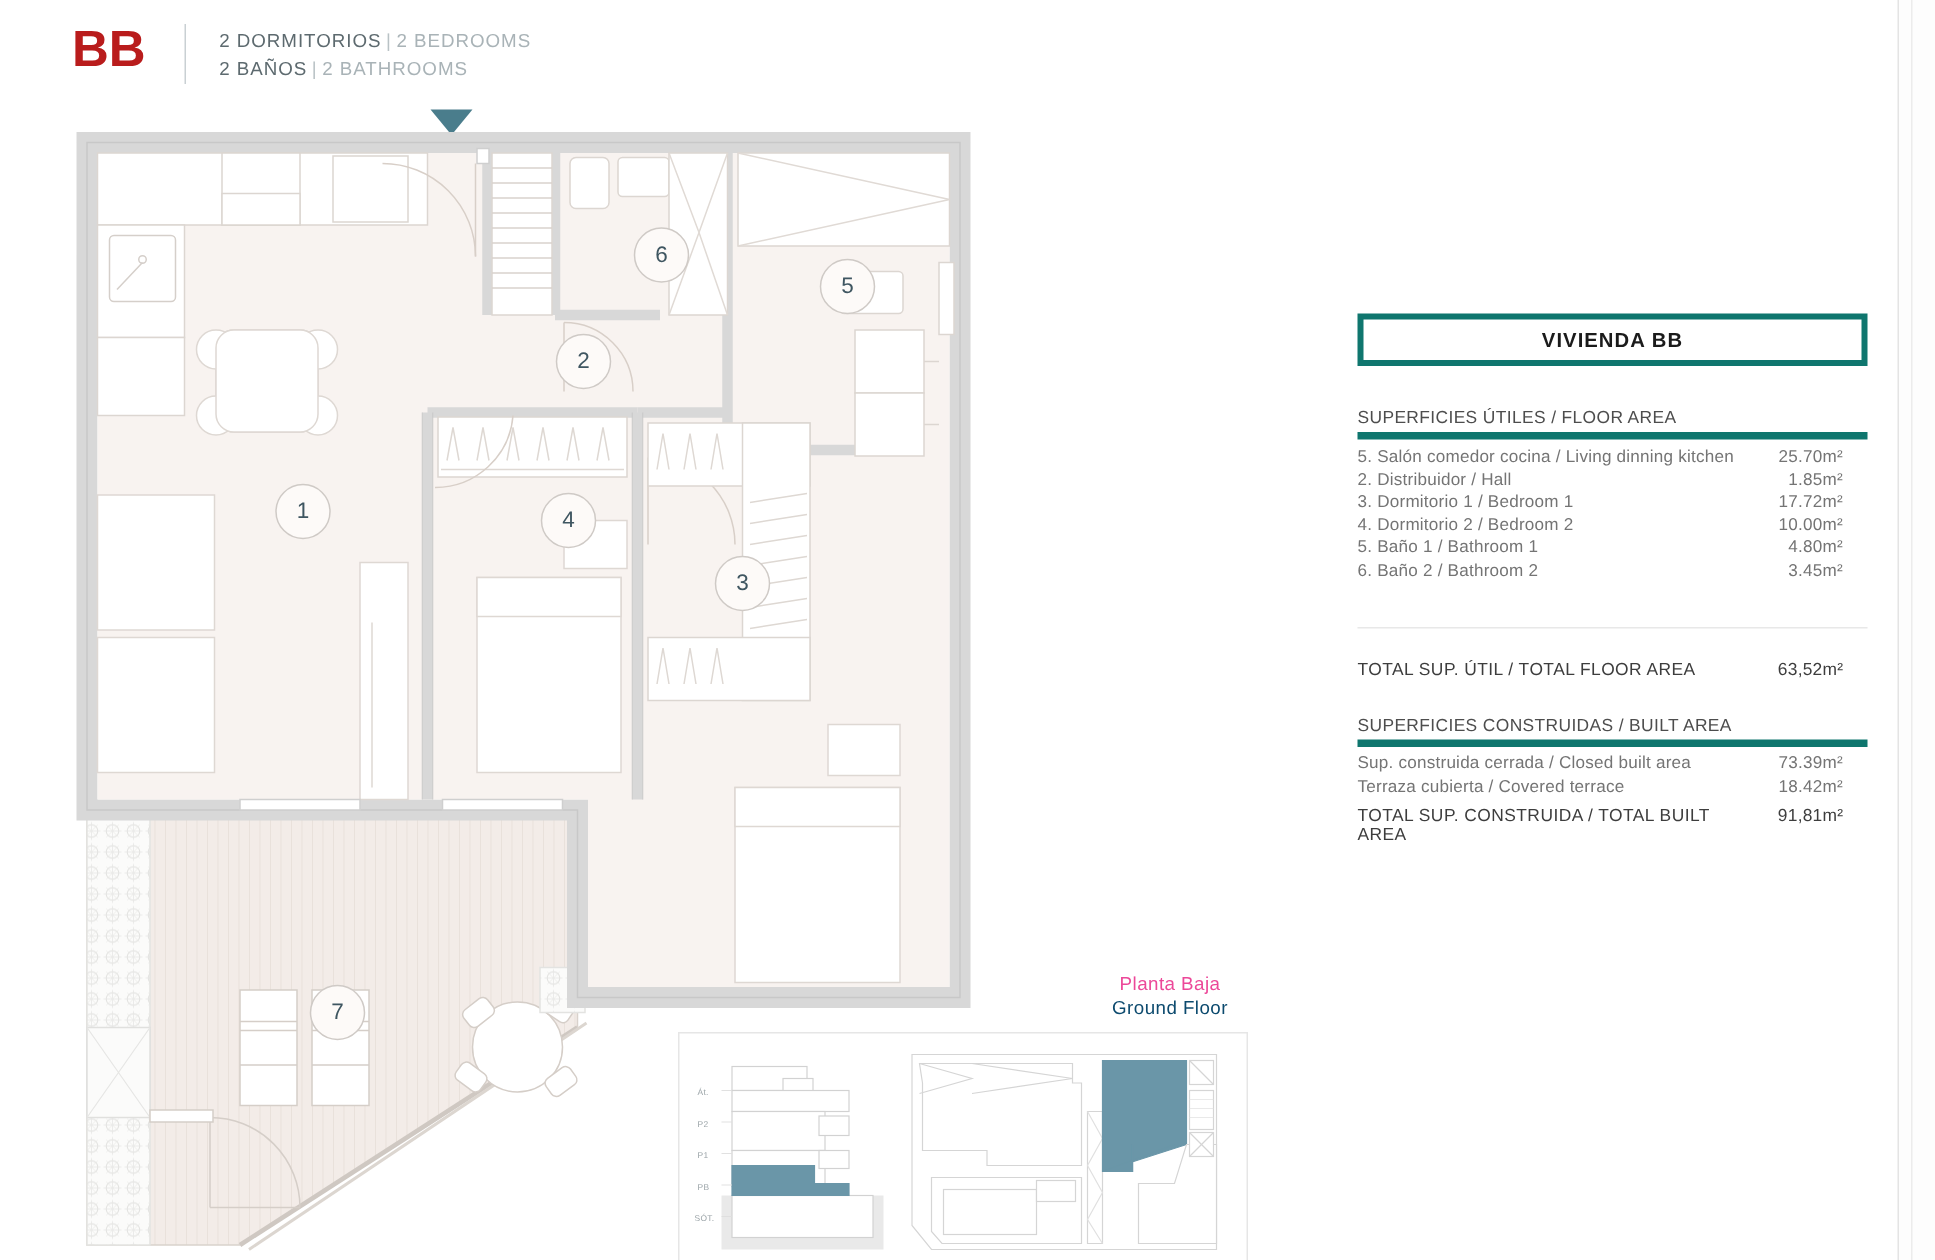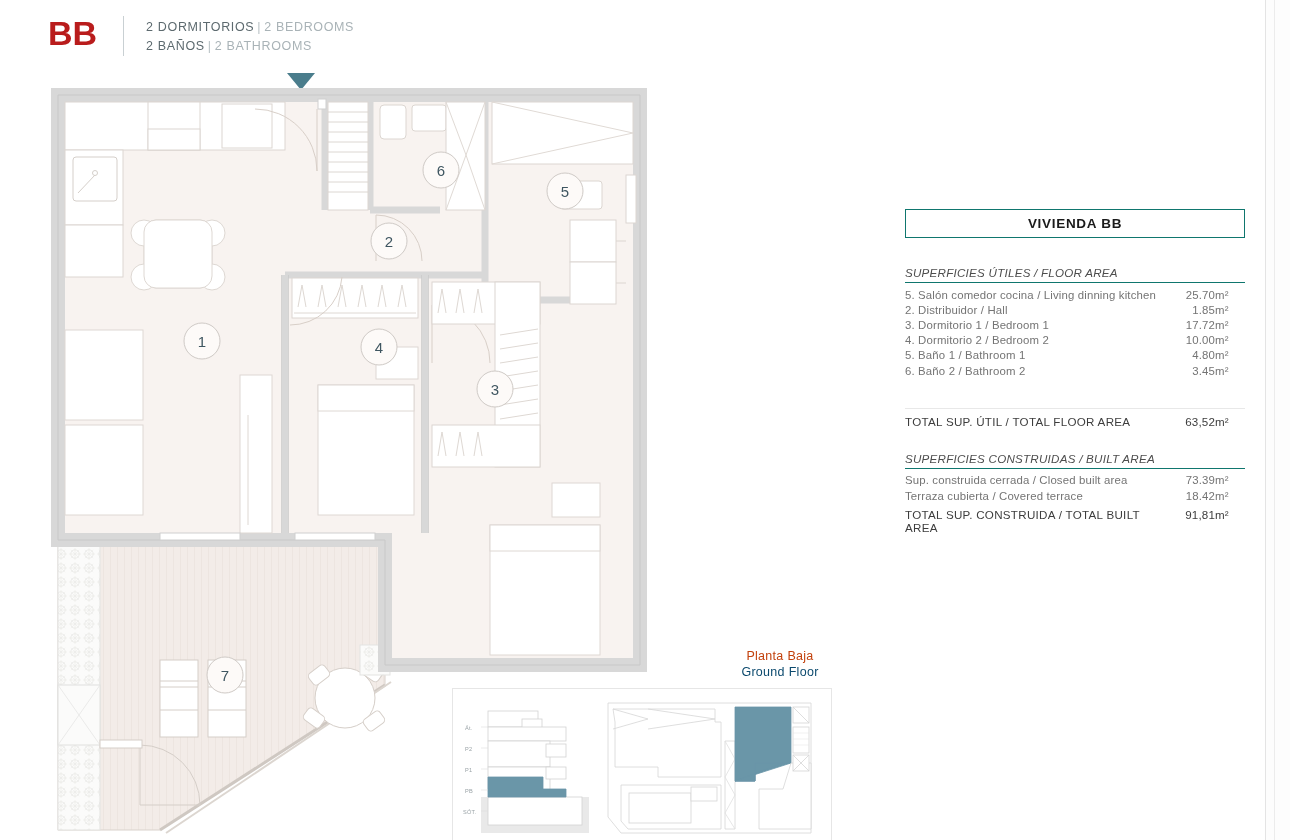--- a/index.html
+++ b/index.html
@@ -113,21 +113,21 @@
 
   
   .floor-caption {
     position: absolute;
     left: 700px;
     top: 648px;
     width: 160px;
     text-align: center;
     line-height: 16px;
   }
-  .floor-caption .es { font-size: 12.5px; color: #c2410c; letter-spacing: .3px; }
+  .floor-caption .es { font-size: 12.5px; color: #ec4899; letter-spacing: .3px; }
   .floor-caption .en { font-size: 12.5px; color: #0c4a6e; letter-spacing: .3px; }
 
   
   .keyplan {
     position: absolute;
     left: 452px;
     top: 688px;
     width: 378px;
     height: 152px;
     border: 1px solid #e6e6e6;
@@ -143,40 +143,39 @@
   }
 
   
   .spec {
     position: absolute;
     left: 905px;
     top: 209px;
     width: 340px;
   }
   .spec-title-box {
-    border: 1px solid #0f766e;
+    border: 4px solid #0f766e;
     height: 27px;
     display: flex;
     align-items: center;
     justify-content: center;
   }
   .spec-title {
     font-size: 13.5px;
     font-weight: bold;
     color: #1b1b1b;
     letter-spacing: .7px;
   }
 
   .sec-head {
     font-size: 11.6px;
     color: #4d4d4d;
     letter-spacing: .25px;
     padding-bottom: 3px;
-    border-bottom: 1px solid #0f766e;
-    font-style: italic;
+    border-bottom: 5px solid #0f766e;
   }
   .sec-head.first { margin-top: 28px; }
   .sec-head.second { margin-top: 22px; }
 
   table.rows {
     width: 100%;
     border-collapse: collapse;
     margin-top: 4px;
   }
   table.rows td {
@@ -195,21 +194,21 @@
   tr.total td {
     font-size: 11.6px;
     color: #3d3d3d;
     padding-top: 5px;
   }
   tr.total td.c-label { letter-spacing: .3px; }
 
   .total-util {
     margin-top: 16px;
     border-top: 1px solid #e8e8e8;
-    padding-top: 1px;
+    padding-top: 16px;
   }
   .total-util table { margin-top: 0; }
 </style>
 </head>
 <body>
 
 <div class="page">
 
   <div class="trim-strip"></div>
 

